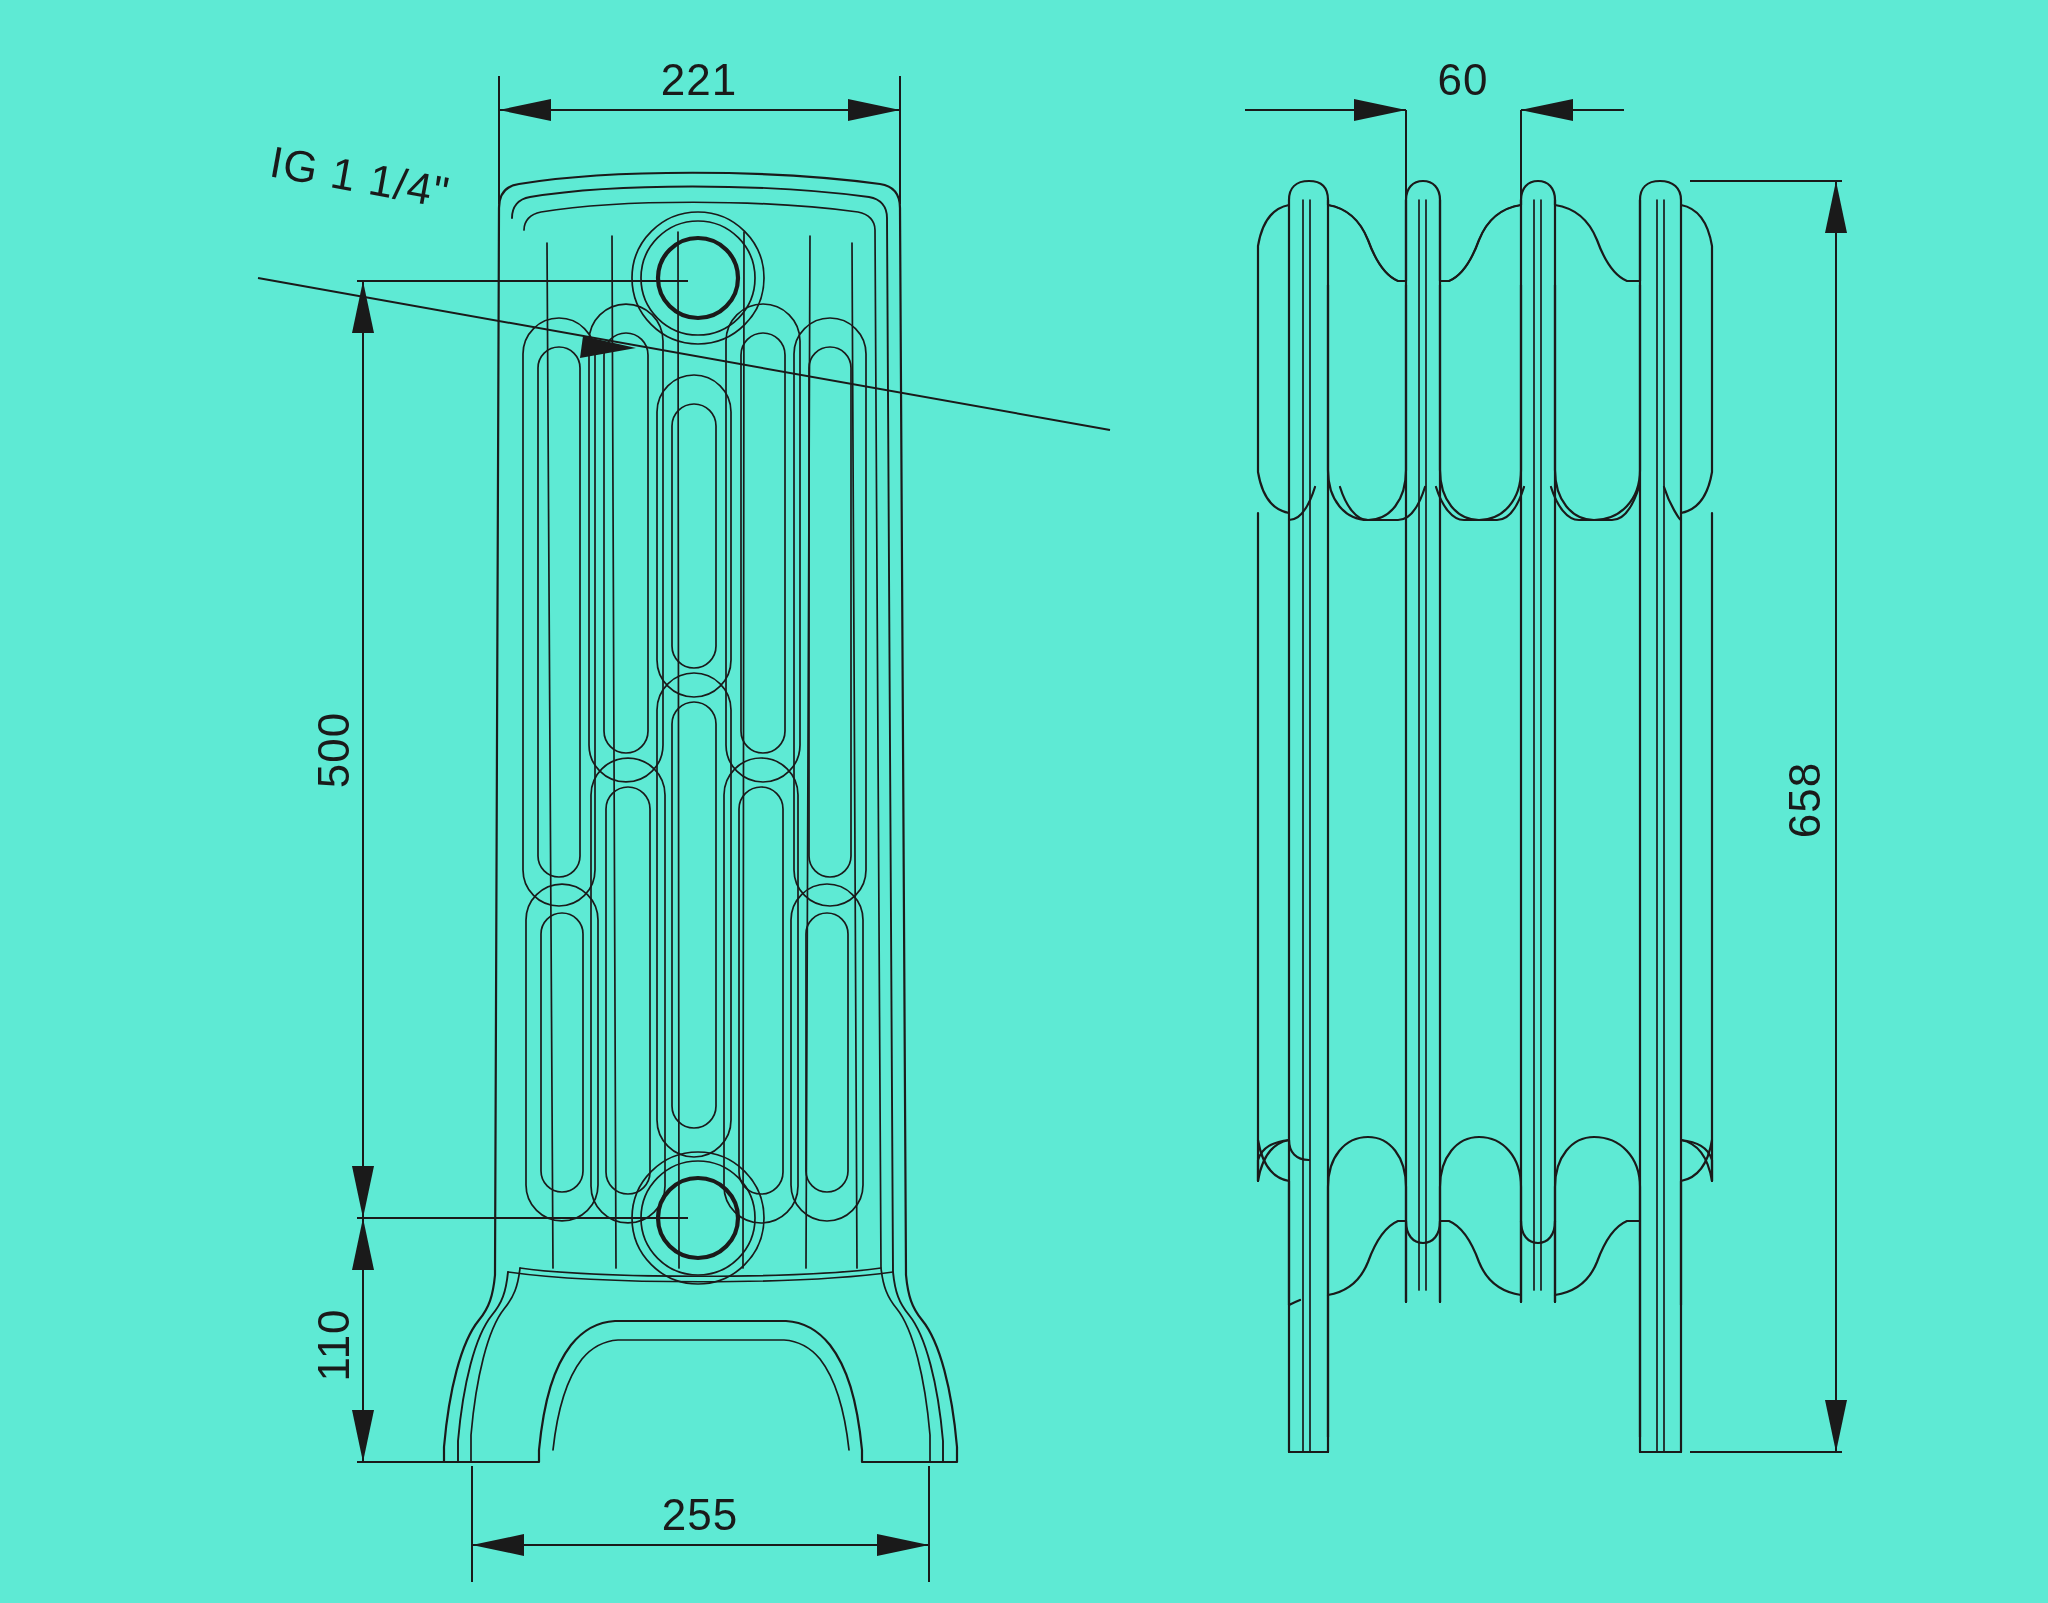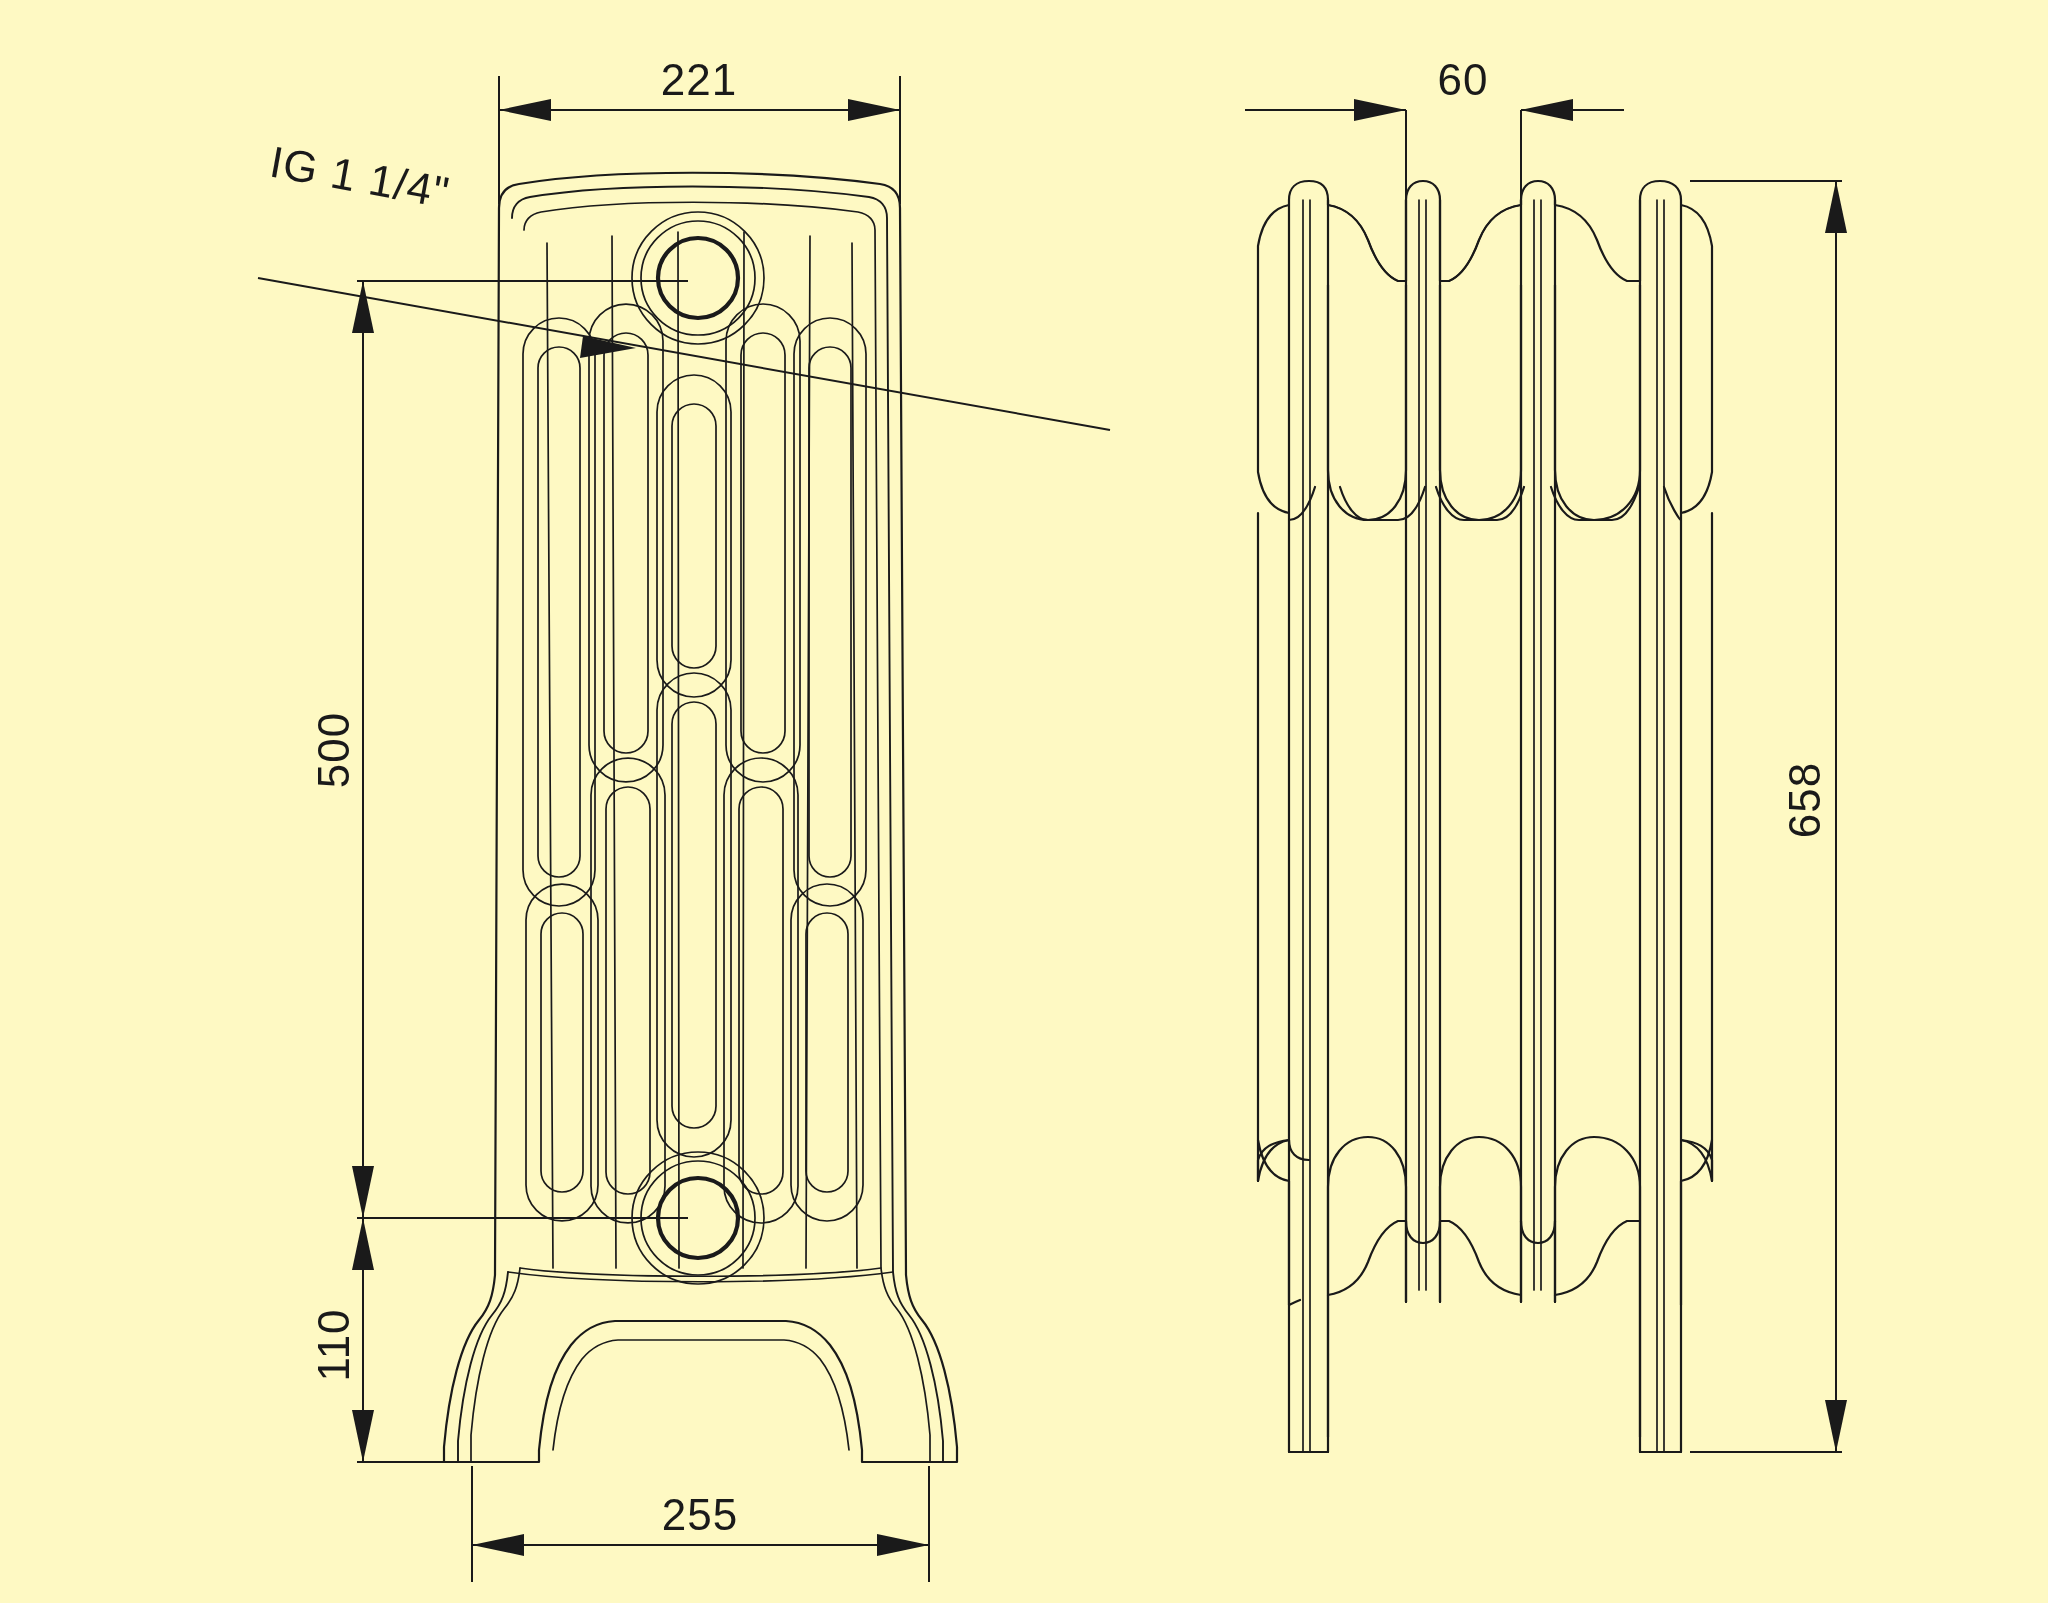--- a/index.html
+++ b/index.html
@@ -1,21 +1,21 @@
 <!DOCTYPE html>
 <html><head>
 <meta charset="utf-8">
 <style>
   html,body{margin:0;padding:0;background:#ffffff;}
   body{
     width:2048px;height:1603px;overflow:hidden;
     font-family:"Liberation Sans", sans-serif;
     color:#1a1a1a;
   }
-  #sheet{position:relative;width:2048px;height:1603px;background:#fef9c3;}
+  #sheet{position:relative;width:2048px;height:1603px;background:#5eead4;}
   svg#dwg{position:absolute;left:0;top:0;width:2048px;height:1603px;display:block;}
   .ln{fill:none;stroke:#1a1a1a;stroke-width:2.2;stroke-linecap:round;stroke-linejoin:round;}
   .ln-thin{fill:none;stroke:#1a1a1a;stroke-width:1.9;stroke-linecap:round;stroke-linejoin:round;}
   .ln-hair{fill:none;stroke:#1a1a1a;stroke-width:1.7;stroke-linecap:round;stroke-linejoin:round;}
   .ln-bold{fill:none;stroke:#1a1a1a;stroke-width:4.2;stroke-linecap:round;stroke-linejoin:round;}
   .dim{fill:none;stroke:#1a1a1a;stroke-width:2.0;stroke-linecap:butt;}
   .ext{fill:none;stroke:#1a1a1a;stroke-width:2.0;stroke-linecap:butt;}
   .arrow{fill:#1a1a1a;stroke:none;}
   .dimtext{
     font-family:"Liberation Sans", sans-serif;

